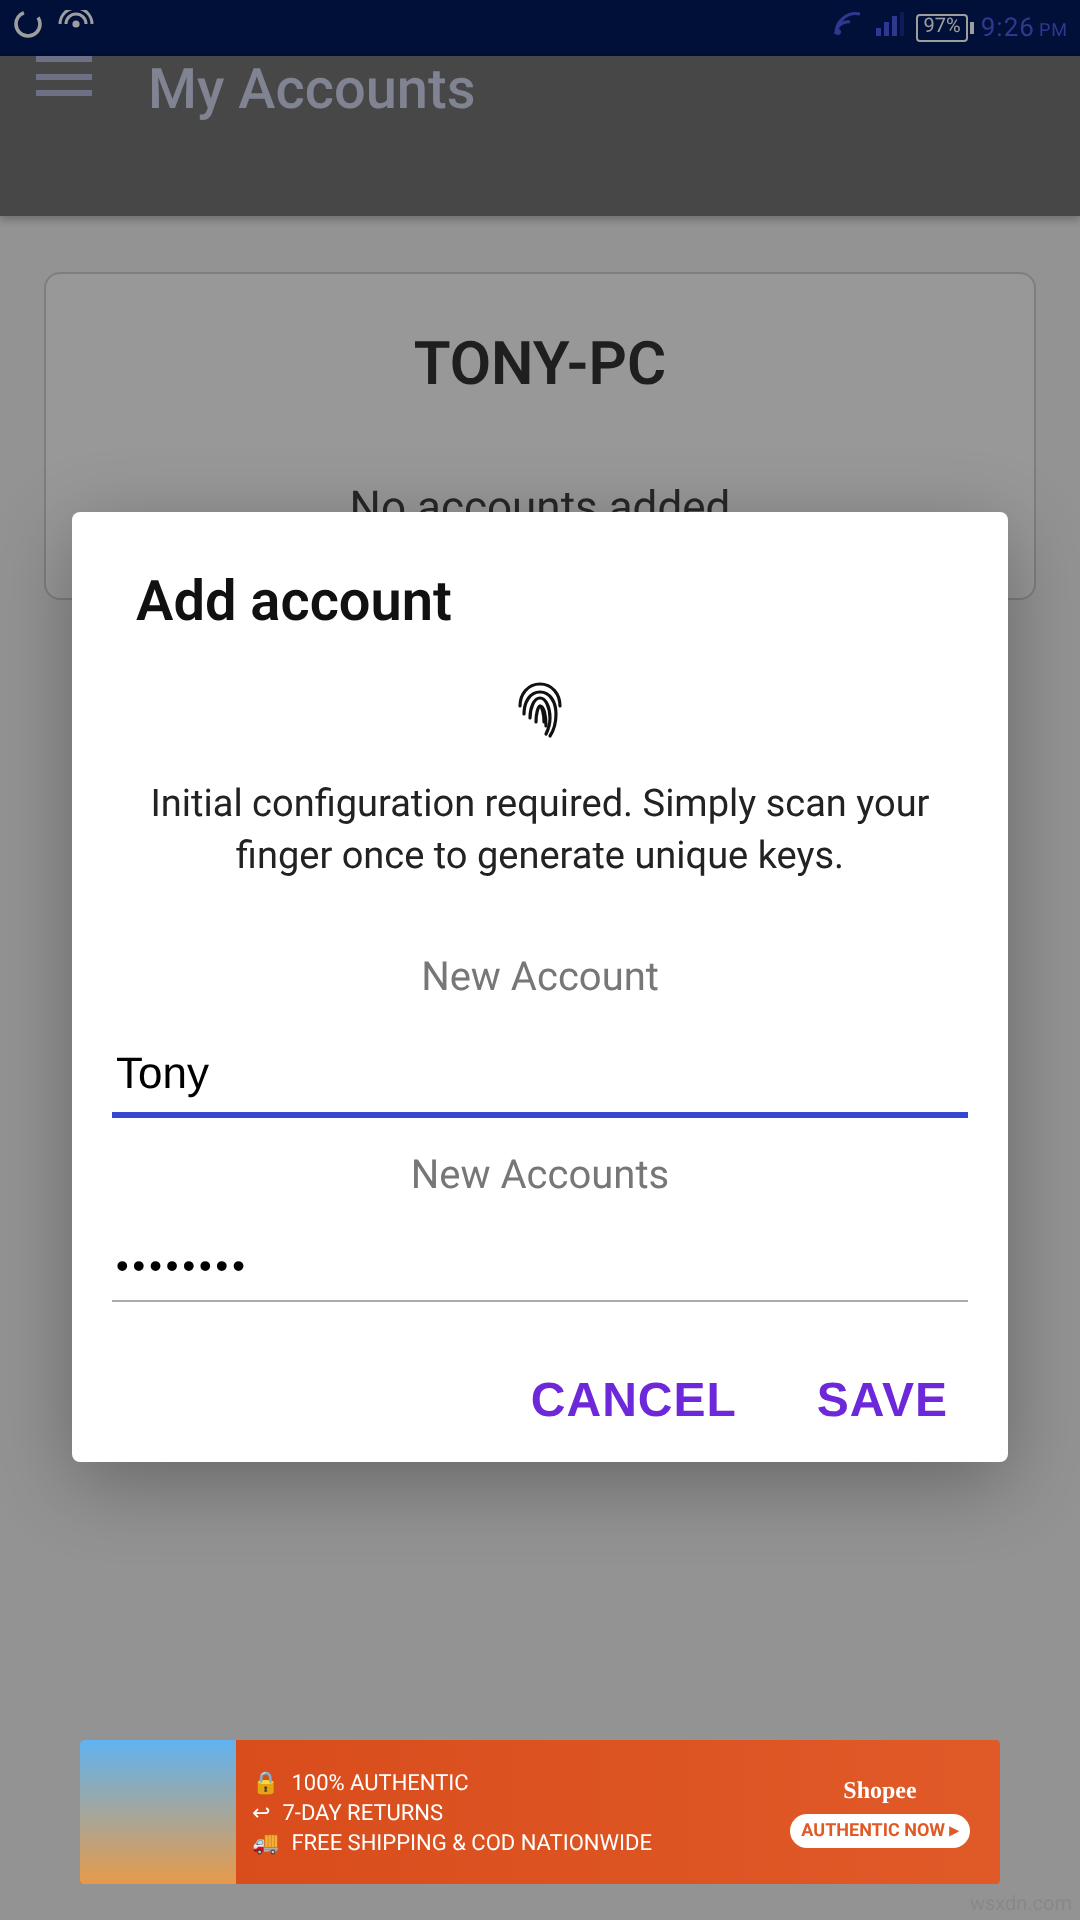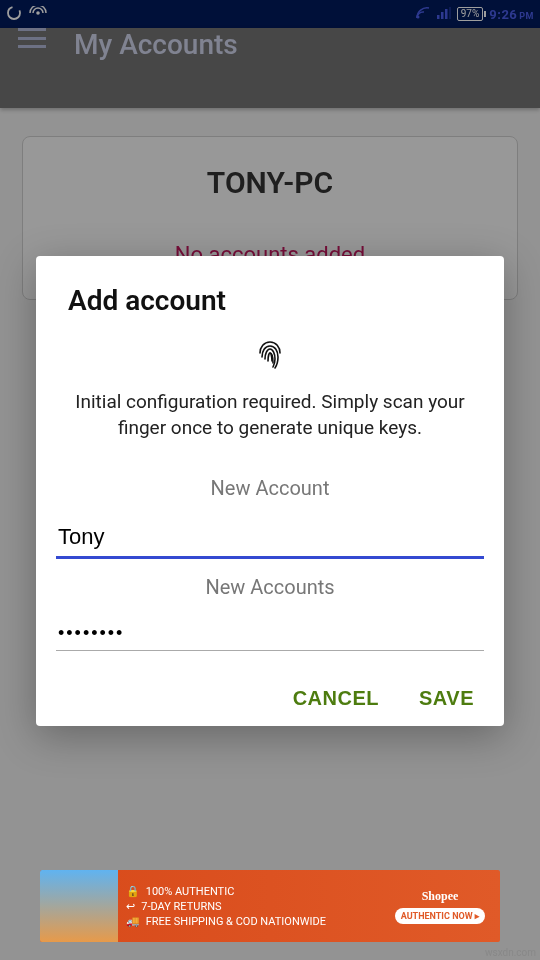--- a/index.html
+++ b/index.html
@@ -28,21 +28,21 @@
     position: relative;
     line-height: 12px;
   }
   .battery-box::after {
     content: "";
     position: absolute;
     right: -4px; top: 3px;
     width: 2px; height: 6px;
     background: #fff;
   }
-  .clock { font-weight: 700; letter-spacing: 0.5px; }
+  .clock { font-weight: 400; letter-spacing: 0.5px; }
   .pm { font-size: 9px; margin-left:2px; }
 
   
   .app-bar {
     height: 80px;
     background: #737373;
     display: flex;
     align-items: flex-start;
     padding: 0 18px;
     gap: 28px;
@@ -58,21 +58,21 @@
   
   .content { padding: 28px 22px; }
   .card {
     border: 1px solid #ccc;
     border-radius: 8px;
     background: #f5f5f5;
     padding: 28px 36px 32px;
     text-align: center;
   }
   .card-title { font-size: 30px; font-weight: 600; color: #333; margin-bottom: 42px; }
-  .card-msg { font-size: 22px; color: #be185d; }
+  .card-msg { font-size: 22px; color: #404040; }
 
   
   .scrim {
     position: absolute; left:0; top:0; right:0; bottom:0;
     background: rgba(0,0,0,0.38);
   }
 
   
   .dialog {
     position: absolute;
@@ -96,21 +96,21 @@
     background: transparent;
   }
   .field.focused { border-bottom: 3px solid #3449d1; }
   .pw { letter-spacing: 2px; font-size: 18px; border-bottom-width:1px; }
   .dialog-actions {
     display: flex; justify-content: flex-end; gap: 40px;
     margin-top: 36px; padding-right: 10px;
   }
   .dialog-actions button {
     background: none; border: none;
-    color: #4d7c0f; font-size: 20px; font-weight: 700;
+    color: #6d28d9; font-size: 24px; font-weight: 700;
     letter-spacing: 0.5px; cursor: pointer;
   }
 
   
   .ad {
     position: absolute;
     left: 40px; right: 40px; bottom: 18px;
     height: 72px;
     background: linear-gradient(90deg,#d84a1a,#e05a28);
     border-radius: 2px;

